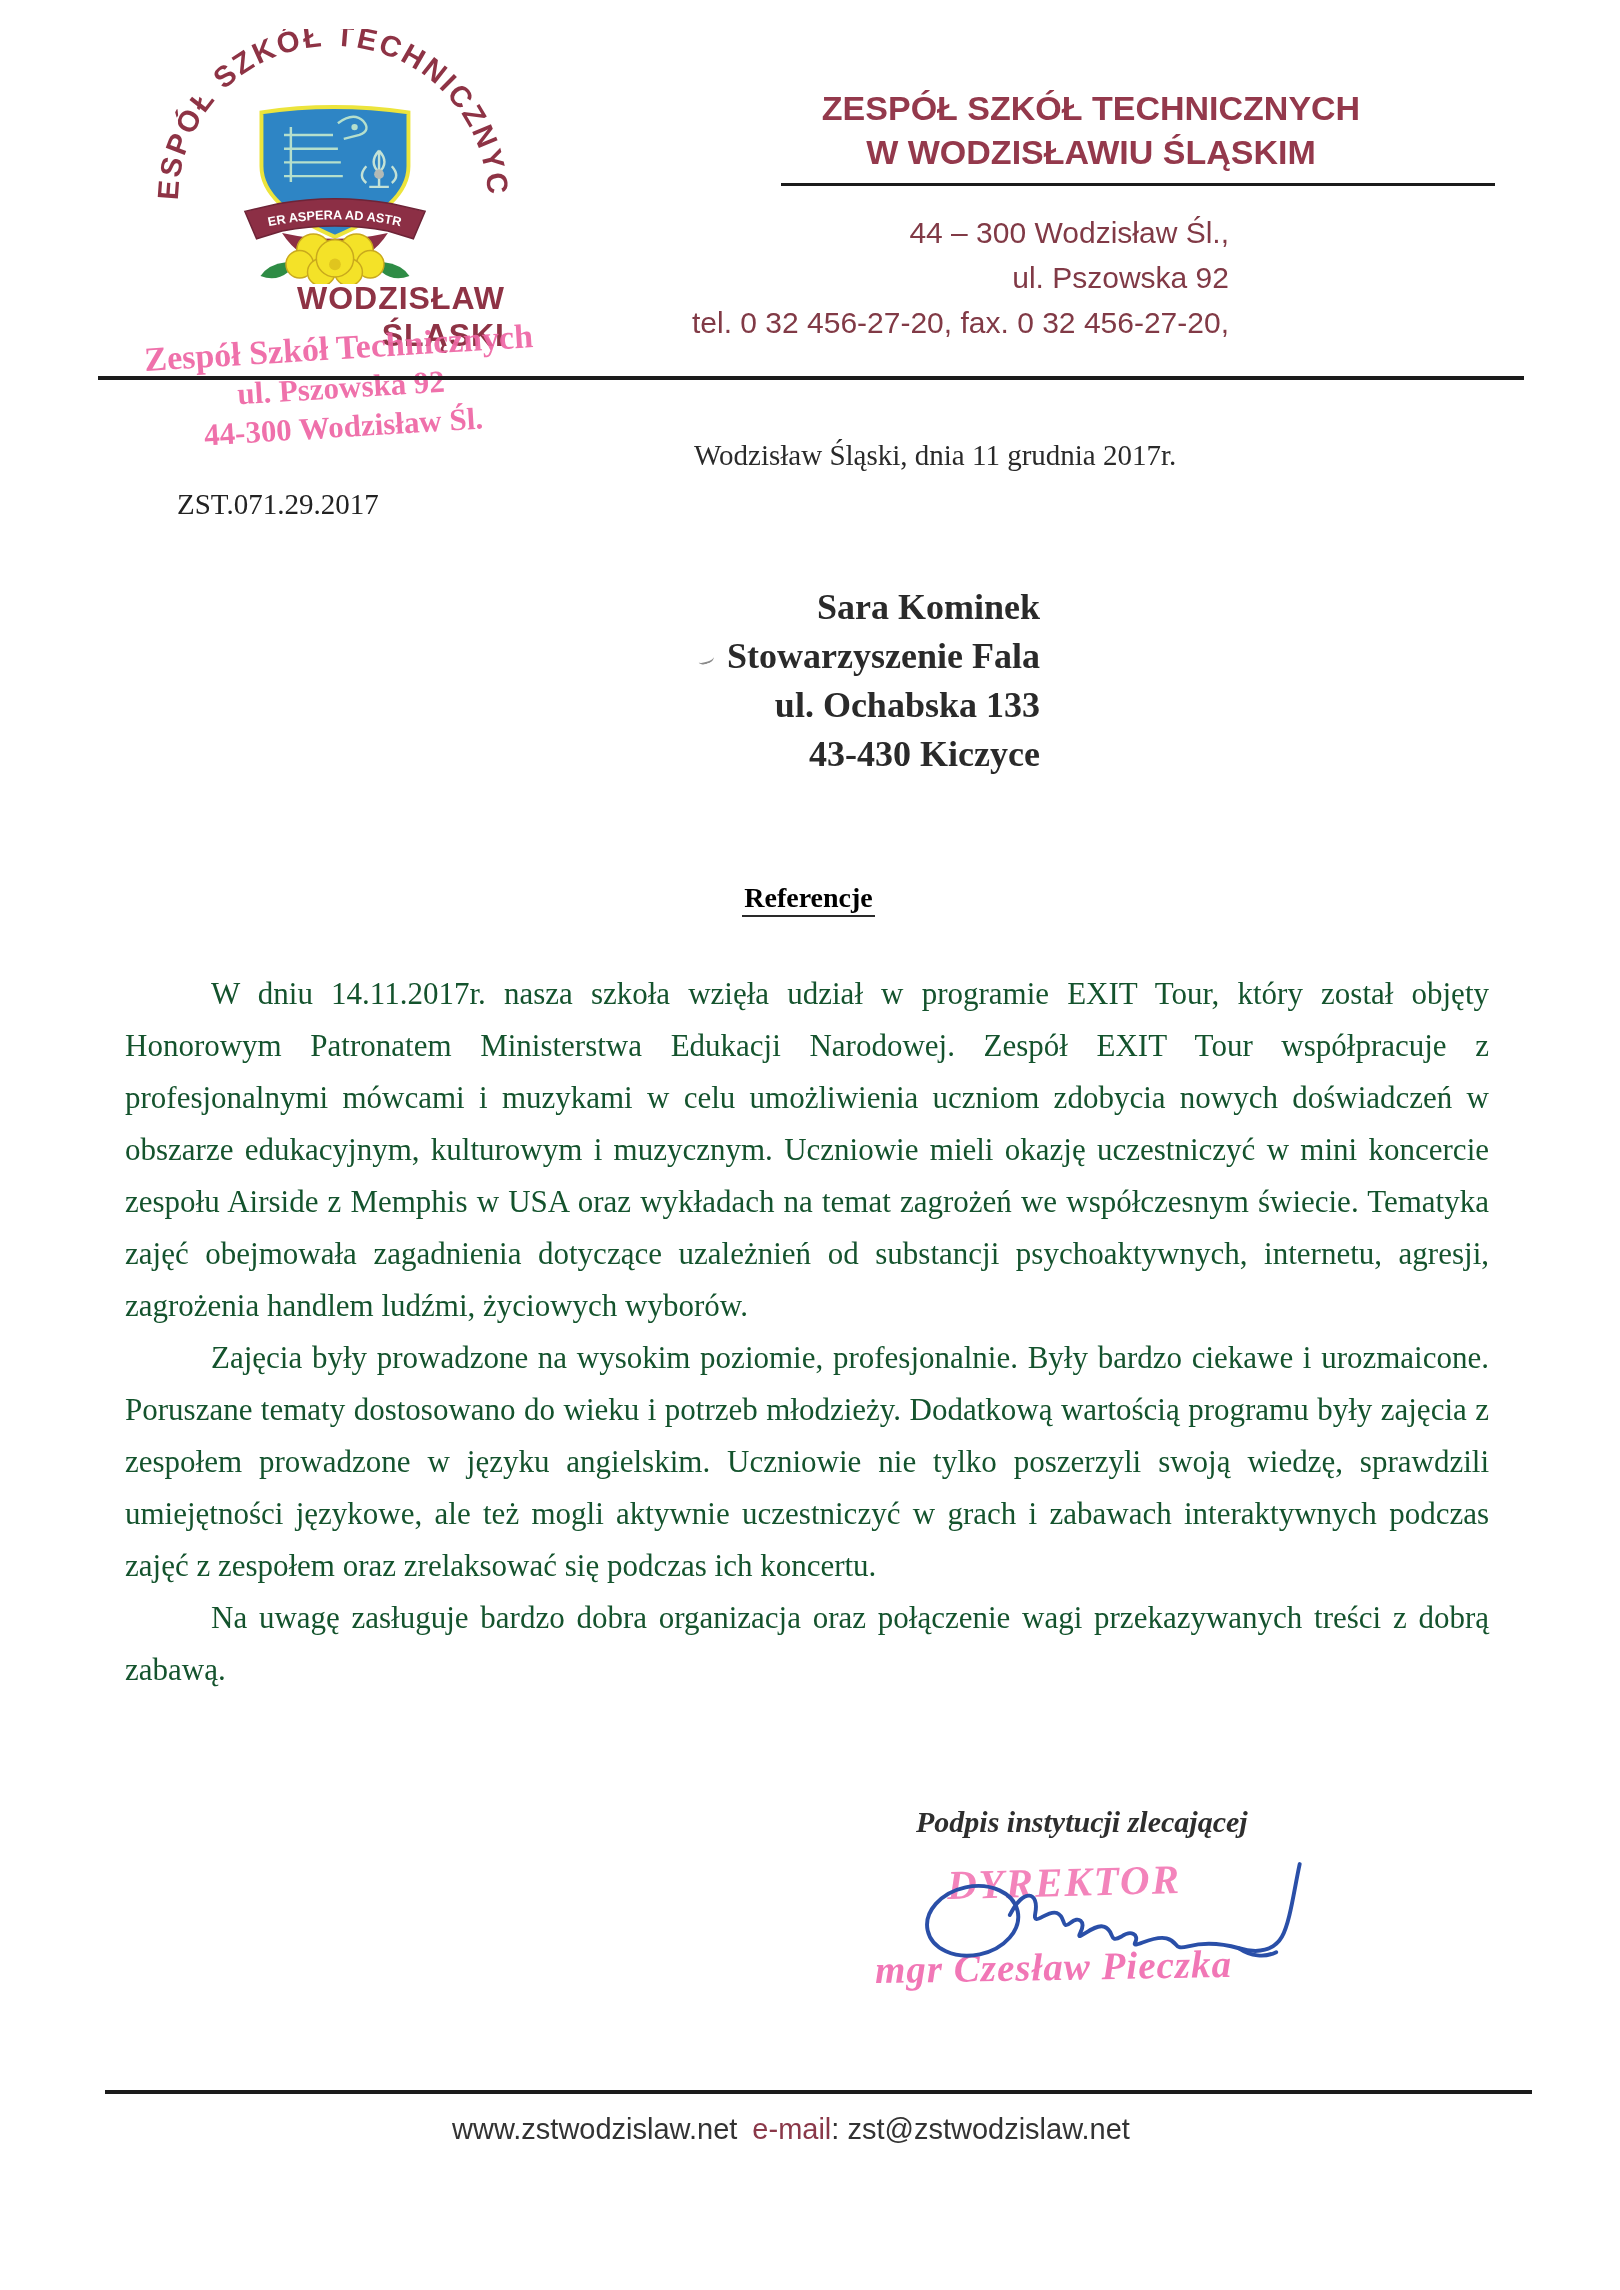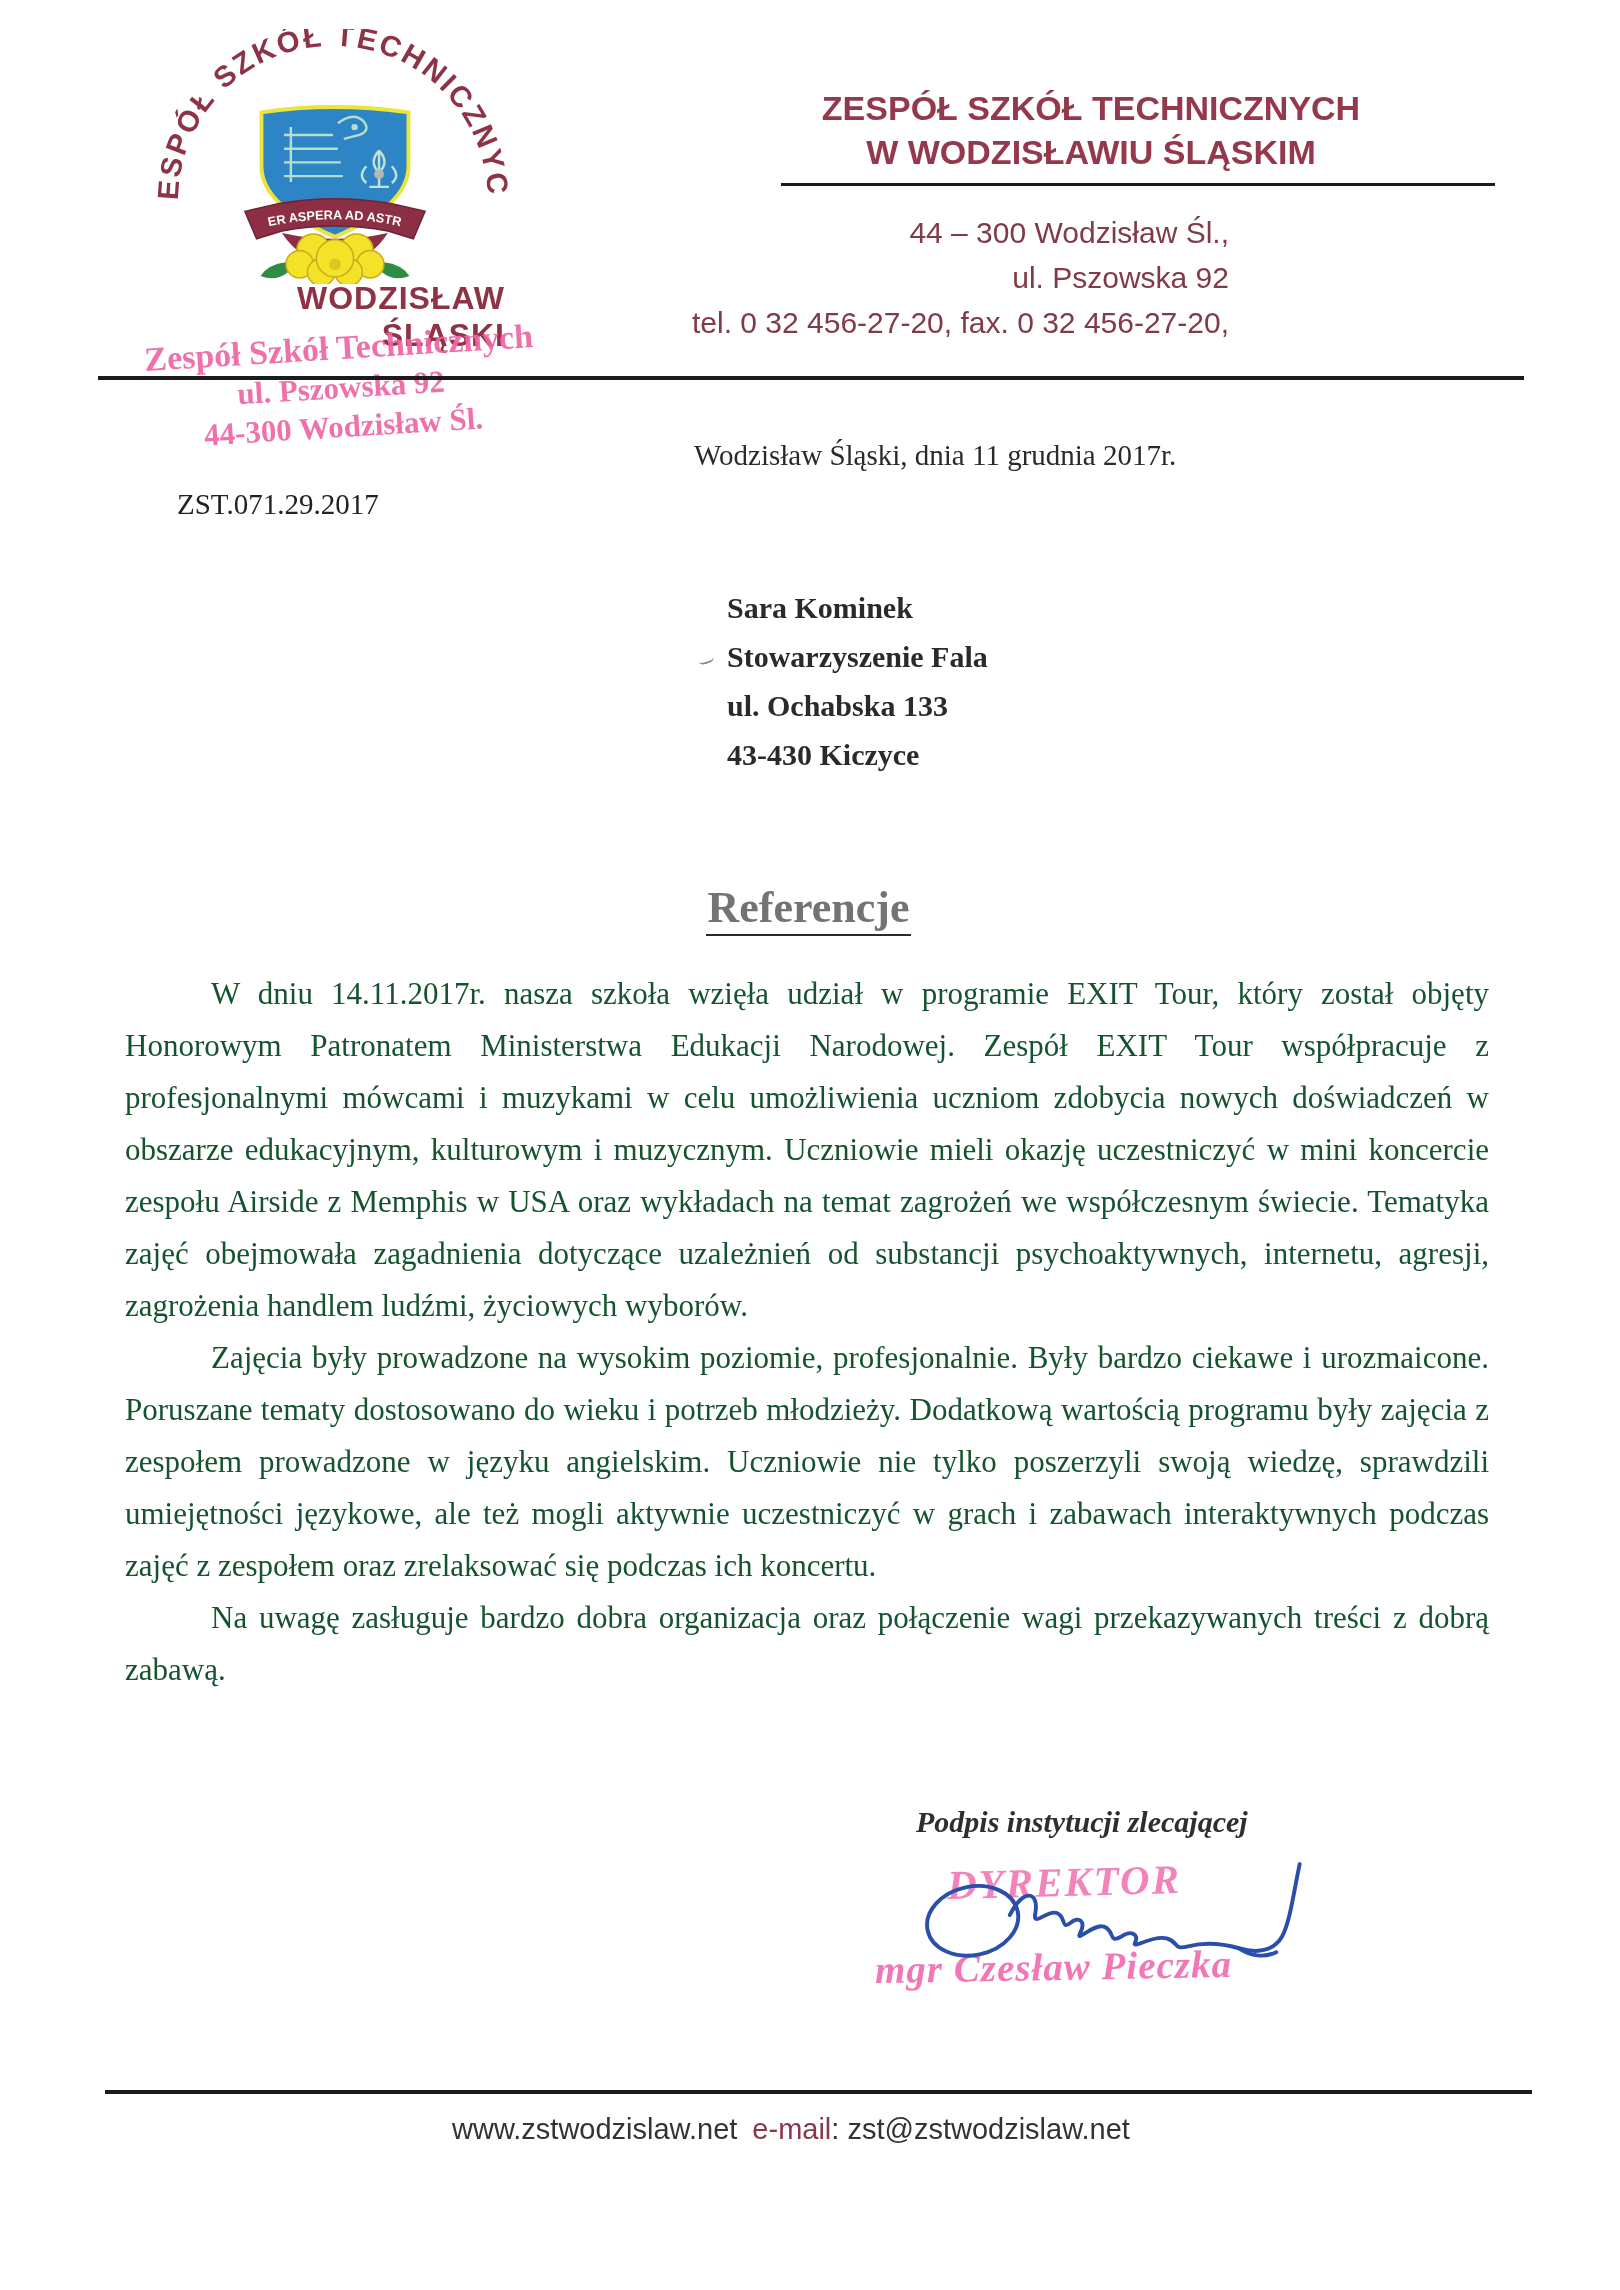--- a/index.html
+++ b/index.html
@@ -38,31 +38,31 @@
   }
   .rule{position:absolute; background:#1b1b1b; z-index:2;}
   .rule-header{left:781px; top:183px; width:714px; height:2.9px;}
   .rule-top{left:98px; top:376px; width:1426px; height:3.9px;}
   .rule-footer{left:105px; top:2090px; width:1427px; height:3.9px;}
   
   .date-line{position:absolute; left:694px; top:439px; font-size:29px; color:#2a2a2a;}
   .ref-number{position:absolute; left:149px; top:488px; font-size:29px; color:#222;margin-left:28px;}
   
   .recipient{
-    position:absolute; left:727px; top:583px; font-weight:bold; font-size:30px;
-    line-height:49px; color:#2a2a2a;
+    position:absolute; left:727px; top:583px; font-weight:bold; font-size:36px;
+    line-height:49px; color:#2a2a2a;text-align:right;
   }
   .artifact{
     position:absolute; left:698px; top:655px; width:15.7px; height:6.9px;
     border-bottom:2.9px solid #8b8b8b; border-radius:50%; transform:rotate(-18deg);
   }
   
   .doc-title-wrap{position:absolute; left:0; top:882px; width:1617px; text-align:center;}
   .doc-title{
-    display:inline-block; font-weight:bold; font-size:44px; color:#737373;
+    display:inline-block; font-weight:bold; font-size:28px; color:#000000;
     border-bottom:2.9px solid #2a2a2a; padding:0 2px 1px 2px;
   }
   
   .body-text{
     position:absolute; left:125px; top:968px; width:1364px;
     font-size:31px; line-height:52px; text-align:justify; color:#14532d;
   }
   .body-text p{margin:0; text-indent:86px;}
   
   .sign-caption{

